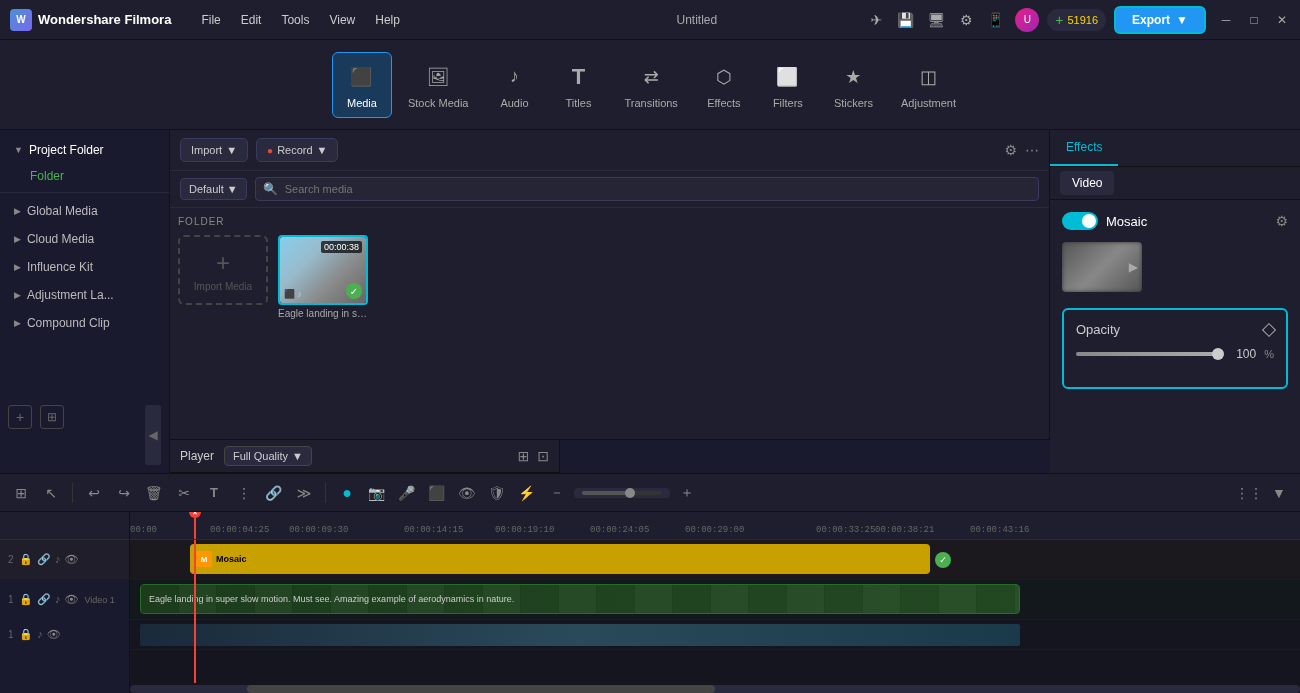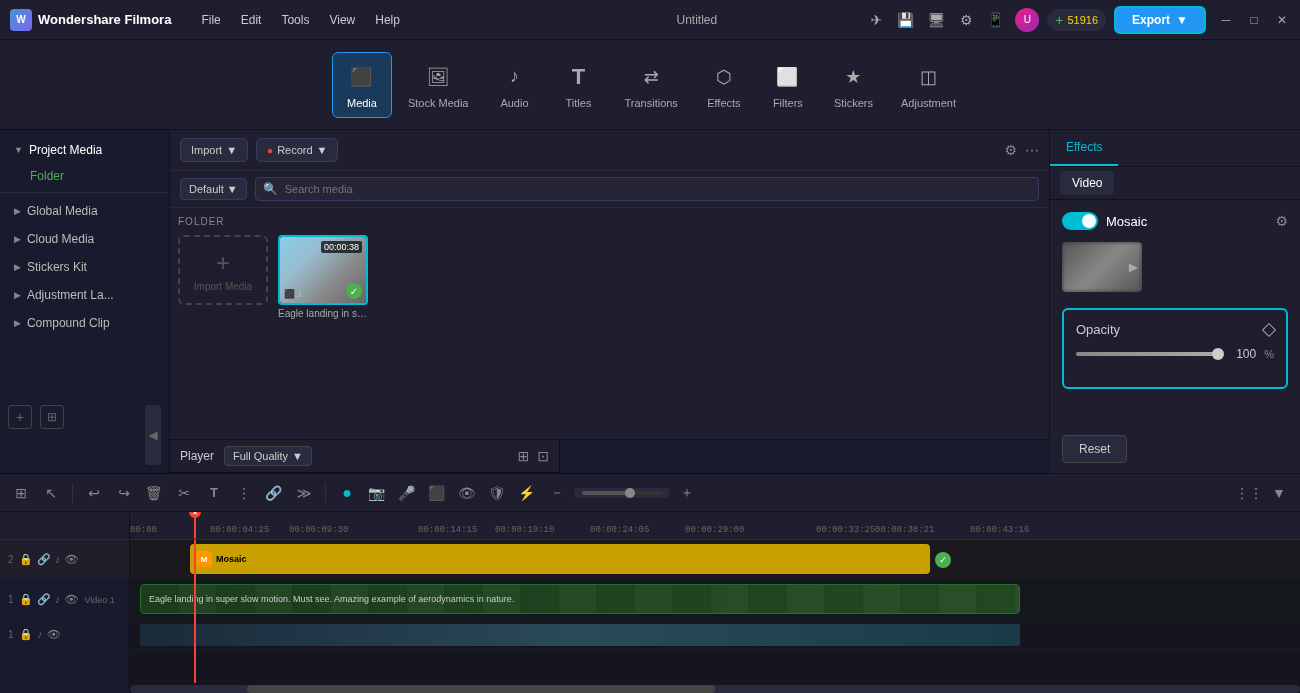--- a/index.html
+++ b/index.html
@@ -219,35 +219,35 @@
     <div class="tool-label">Adjustment</div>
   </div>
 </div>
 
 <div id="main">
 
   <div id="left-panel">
     <div class="panel-section">
       <div class="panel-item active">
         <span class="chevron">▼</span>
-        <span>Project Media</span>
+        <span>Project Folder</span>
       </div>
       <div class="panel-folder">Folder</div>
       <div class="panel-divider"></div>
       <div class="panel-item">
         <span class="chevron">▶</span>
         <span>Global Media</span>
       </div>
       <div class="panel-item">
         <span class="chevron">▶</span>
         <span>Cloud Media</span>
       </div>
       <div class="panel-item">
         <span class="chevron">▶</span>
-        <span>Stickers Kit</span>
+        <span>Influence Kit</span>
       </div>
       <div class="panel-item">
         <span class="chevron">▶</span>
         <span>Adjustment La...</span>
       </div>
       <div class="panel-item">
         <span class="chevron">▶</span>
         <span>Compound Clip</span>
       </div>
     </div>
@@ -351,23 +351,20 @@
           <div class="slider-container">
             <div class="slider-track">
               <div class="slider-fill" style="width:100%;"></div>
               <div class="slider-handle" style="left:100%;"></div>
             </div>
             <span class="slider-value">100</span>
             <span class="slider-percent">%</span>
           </div>
         </div>
       </div>
-    </div>
-    <div class="effects-reset">
-      <button class="reset-btn">Reset</button>
     </div>
   </div>
 </div>
 
 <div id="timeline">
   <div class="timeline-toolbar">
     <div class="tl-tool-btn" title="Scenes">⊞</div>
     <div class="tl-tool-btn" title="Select">↖</div>
     <div class="tl-separator"></div>
     <div class="tl-tool-btn">↩</div>
@@ -433,21 +430,21 @@
         </div>
       </div>
     </div>
 
     <div class="timeline-content">
 
       <div class="timeline-ruler">
         <span class="ruler-mark" style="left:0px">00:00</span>
         <span class="ruler-mark" style="left:80px">00:00:04:25</span>
         <span class="ruler-mark" style="left:159px">00:00:09:30</span>
-        <span class="ruler-mark" style="left:288px">00:00:14:15</span>
+        <span class="ruler-mark" style="left:274px">00:00:14:15</span>
         <span class="ruler-mark" style="left:365px">00:00:19:10</span>
         <span class="ruler-mark" style="left:460px">00:00:24:05</span>
         <span class="ruler-mark" style="left:555px">00:00:29:00</span>
         <span class="ruler-mark" style="left:686px">00:00:33:25</span>
         <span class="ruler-mark" style="left:745px">00:00:38:21</span>
         <span class="ruler-mark" style="left:840px">00:00:43:16</span>
 
         <div class="playhead" style="left:64px;">
           <div class="playhead-top">
             <span class="playhead-x">×</span>

